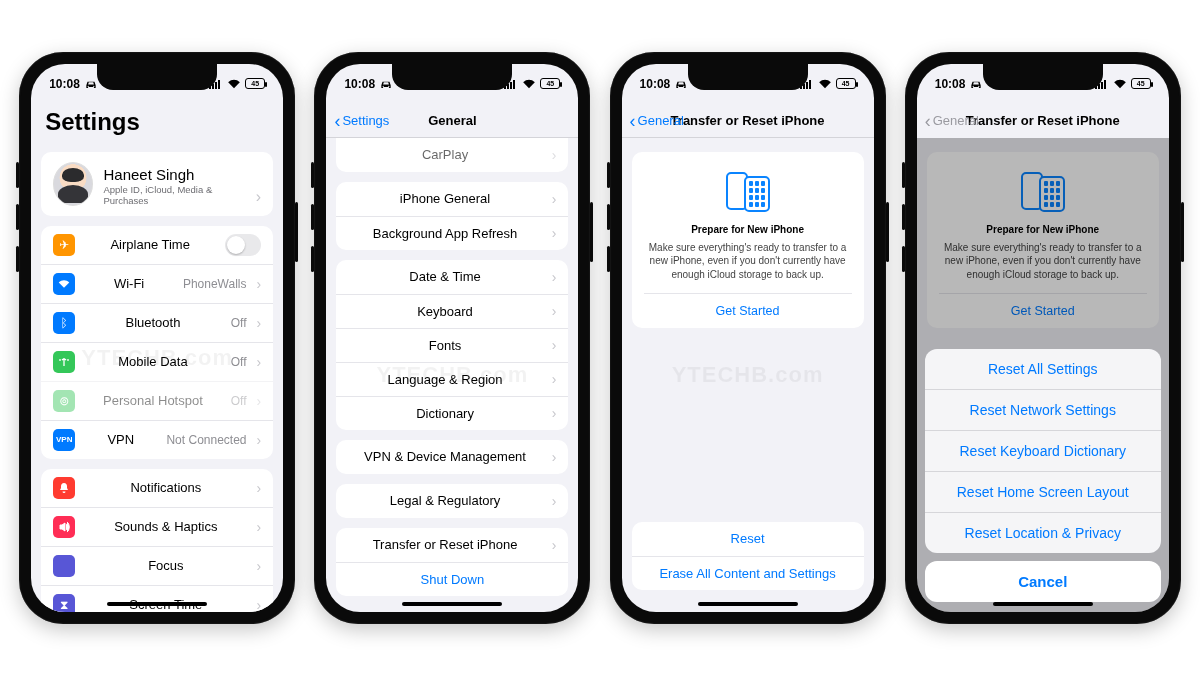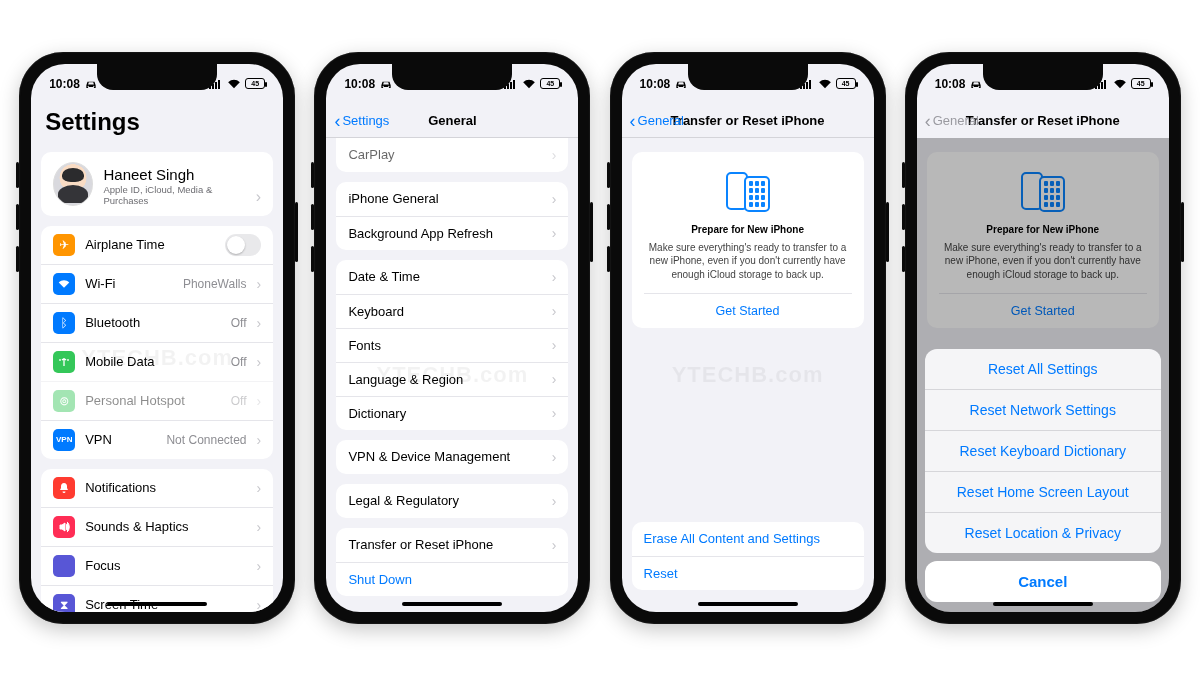--- a/index.html
+++ b/index.html
@@ -64,21 +64,21 @@
   }
   .nav .back .chev { font-size:18px; line-height:1; }
   .dimmed { color:#9a9aa0 !important; }
 
   
   .big-title { font-size:24px; font-weight:700; padding:4px 14px 10px; }
 
   
   .scroll { height: calc(100% - 40px); overflow:hidden; position:relative;}
   .scroll-full { height: calc(100% - 74px); overflow:hidden; position:relative;}
-  .group { background:#fff; margin:10px 10px; border-radius:10px; overflow:hidden; }
+  .group { background:#fff; margin:10px 10px; border-radius:10px; overflow:hidden;text-align:center; }
   .row {
     min-height:34px; padding:8px 12px; display:flex; align-items:center; gap:10px;
     font-size:13px; border-top:0.5px solid #e5e5ea; position:relative;
   }
   .row:first-child { border-top:none; }
   .row .label { flex:1; }
   .row .detail { color:#8e8e93; font-size:12px; }
   .row .chev-r { color:#c7c7cc; font-size:14px; }
   .row .icon {
     width:22px; height:22px; border-radius:5px; display:flex; align-items:center; justify-content:center; color:#fff; font-size:12px; flex-shrink:0;
@@ -415,24 +415,24 @@
             </div>
         </div>
         <h3>Prepare for New iPhone</h3>
         <p>Make sure everything's ready to transfer to a new iPhone, even if you don't currently have enough iCloud storage to back up.</p>
         <div class="started">Get Started</div>
       </div>
 
       <div class="bottom-group">
         <div class="group">
           <div class="row destructive">
-              <span class="label">Erase All Content and Settings</span>
+              <span class="label">Reset</span>
             </div>
           <div class="row destructive">
-              <span class="label">Reset</span>
+              <span class="label">Erase All Content and Settings</span>
             </div>
         </div>
       </div>
       <div class="watermark">YTECHB.com</div>
     </div>
     <div class="home-indicator"></div>
   </div>
 </div>
 
 <div class="device">

